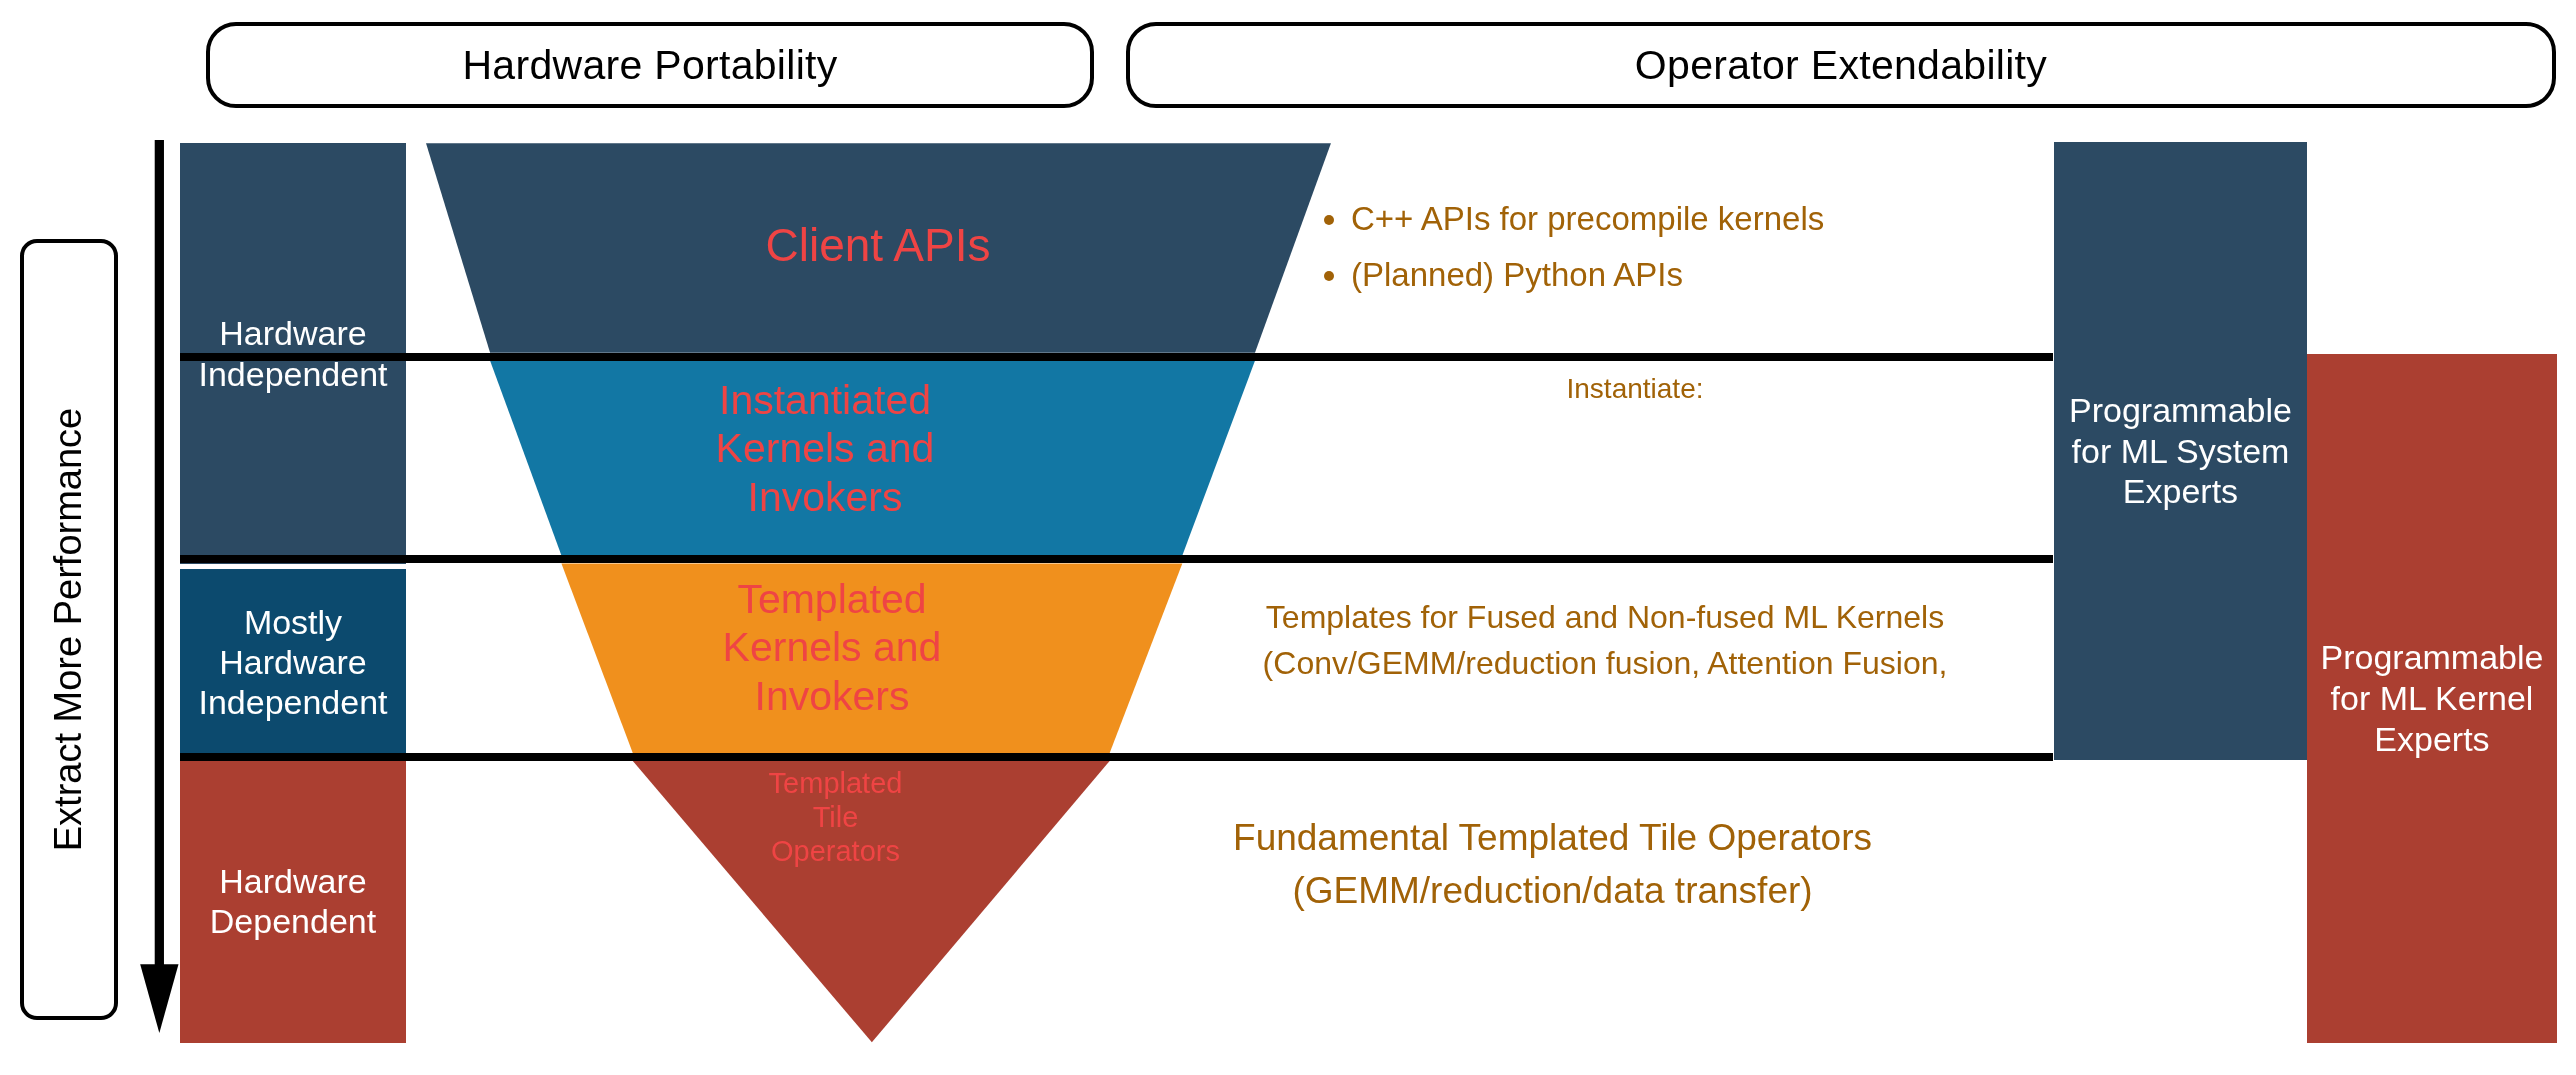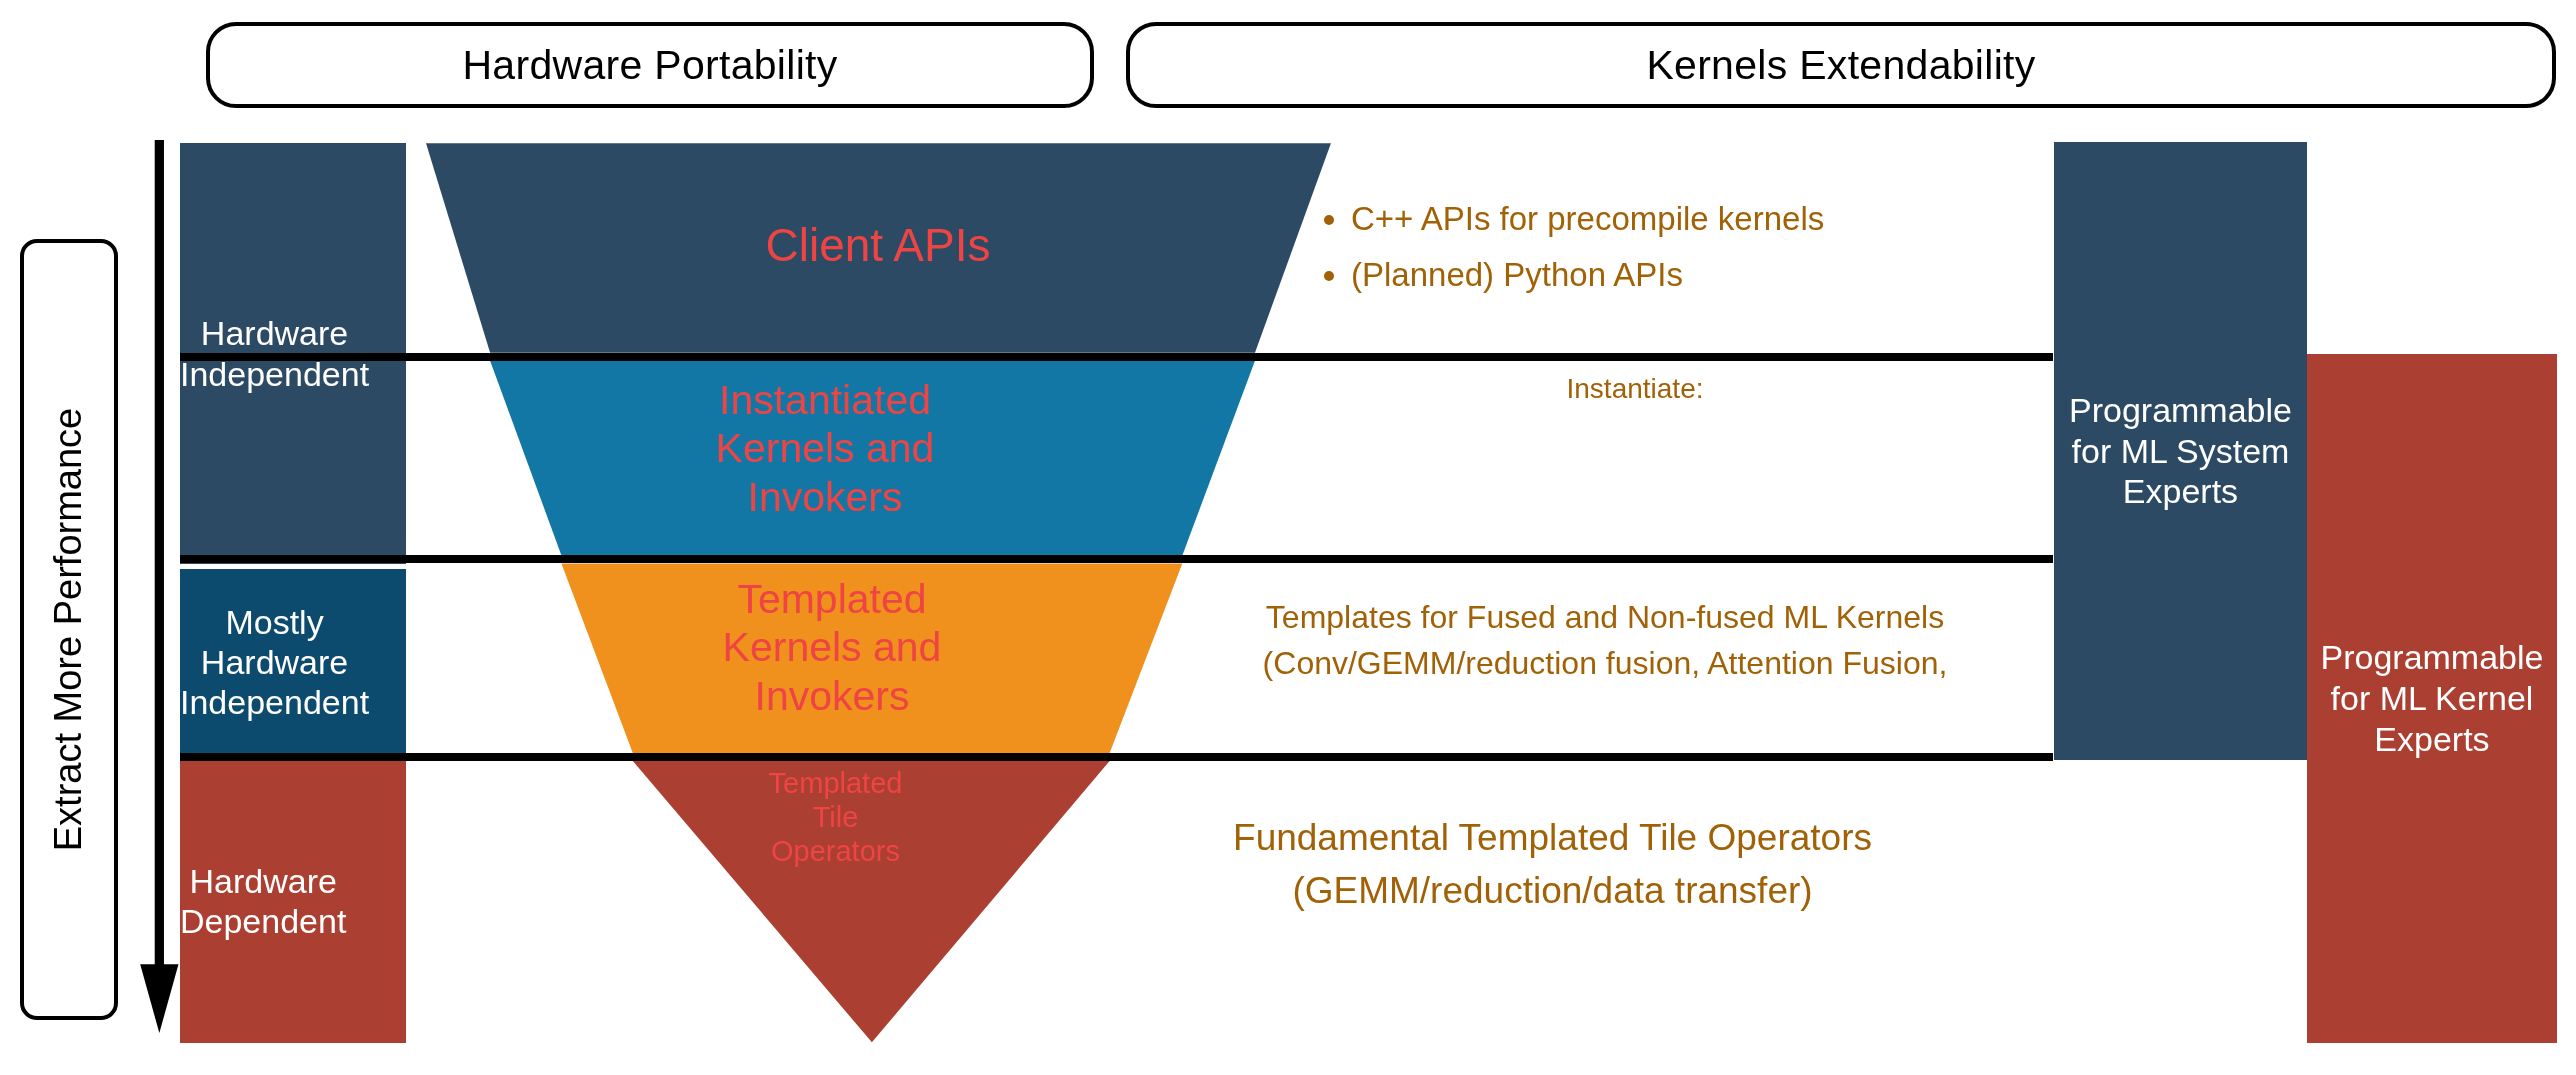--- a/index.html
+++ b/index.html
@@ -67,21 +67,21 @@
     height: 893px;
   }
 
   
   .level-bar {
     position: absolute;
     left: 180px;
     width: 226px;
     display: flex;
     align-items: center;
-    justify-content: flex-start;
+    justify-content: center;
     text-align: center;
     color: #ffffff;
     font-size: 34px;
     line-height: 1.18;
   }
   #level-bar-hw-independent   { top: 143px;  height: 421px; background: #2c4a63; }
   #level-bar-mostly-hw-indep  { top: 569px;  height: 186px; background: #f7941d; }
   #level-bar-hw-dependent     { top: 759px; height: 284px; background: #ab3f31; }
 
   
@@ -184,21 +184,21 @@
 </head>
 <body>
 
 <div id="canvas">
 
   <div class="header-pill" id="pill-hardware-portability">
     <span>Hardware Portability</span>
   </div>
 
   <div class="header-pill" id="pill-operator-extendability">
-    <span>Kernels Extendability</span>
+    <span>Operator Extendability</span>
   </div>
 
   <div id="perf-label">
     <span>Extract More Performance</span>
   </div>
 
   <svg id="perf-arrow" viewBox="0 0 60 1352">
     <rect x="22" y="0" width="14" height="1252" fill="#000000"></rect>
     <polygon points="29,1352 0,1248 58,1248" fill="#000000"></polygon>
   </svg>

